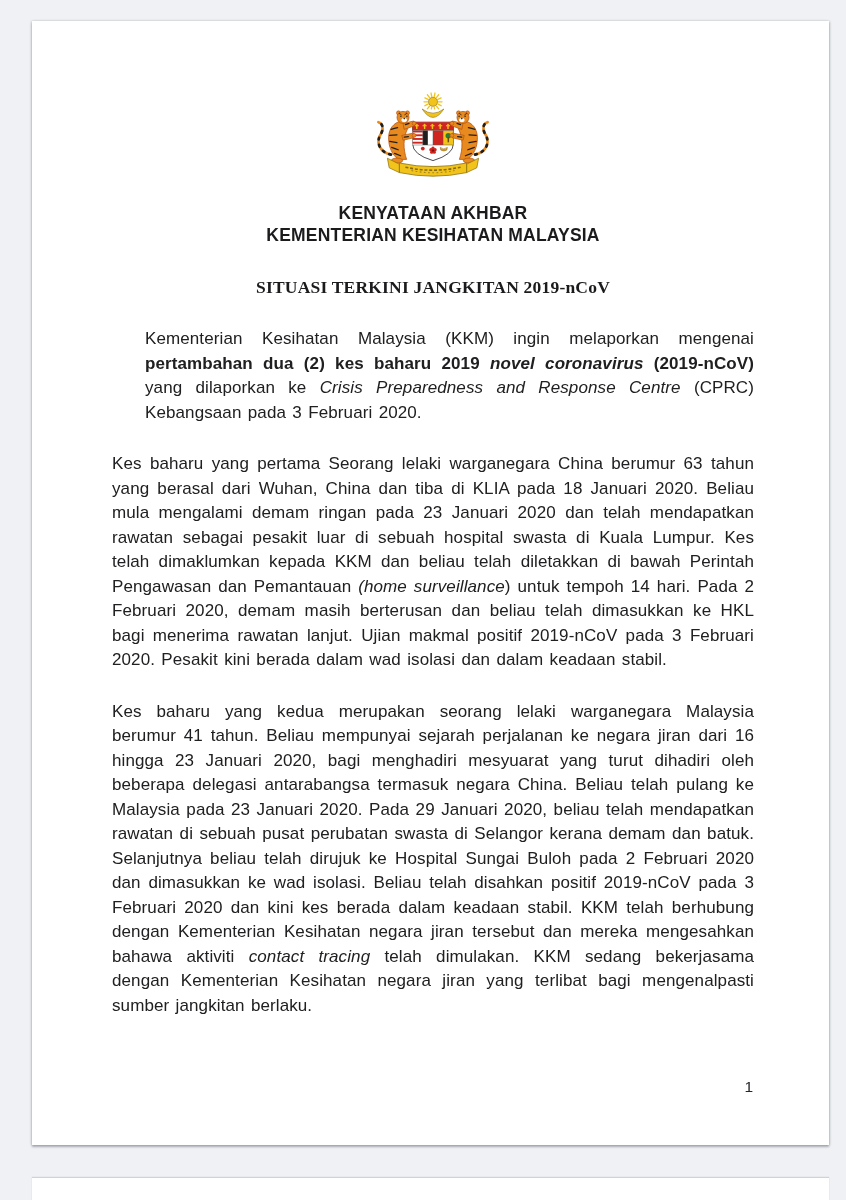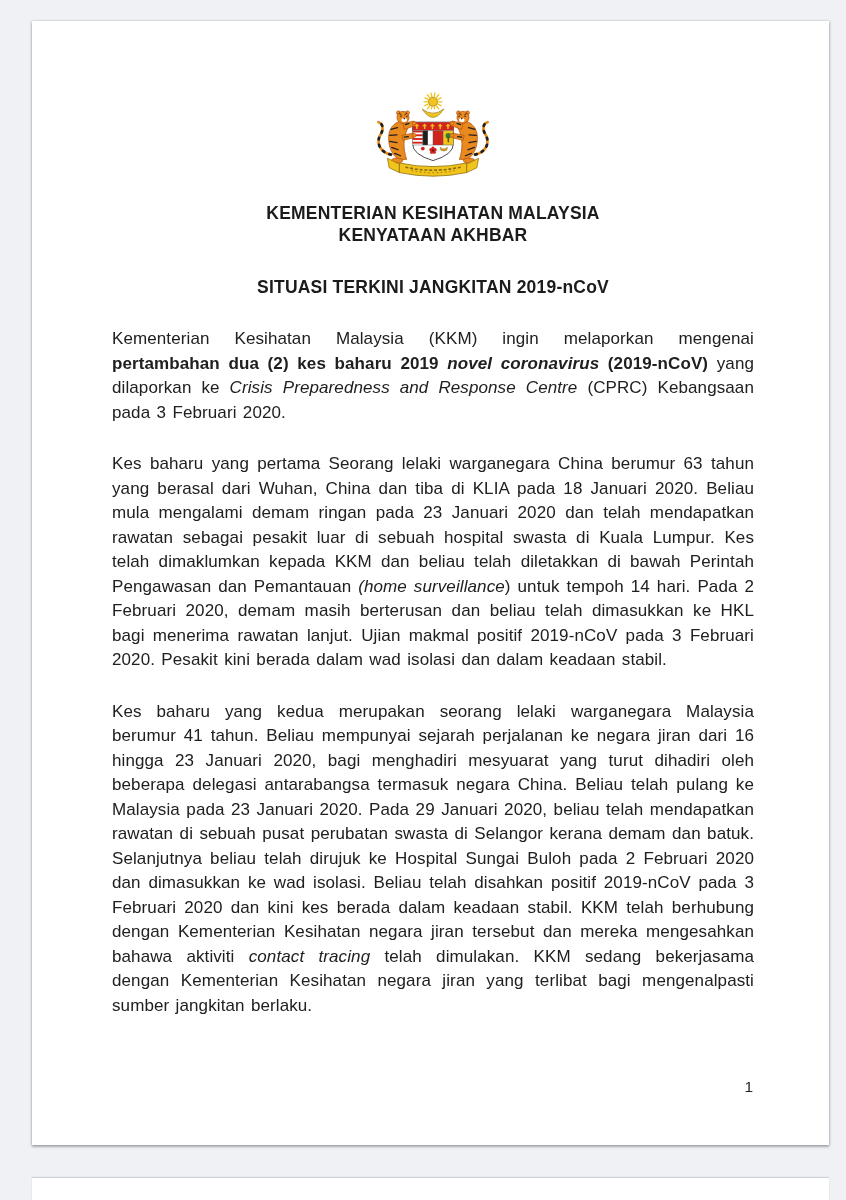--- a/index.html
+++ b/index.html
@@ -28,31 +28,31 @@
   .emblem { display: block; margin: 70px auto 0 auto; width: 132px; height: 96px; }
   .doc-header, .doc-title {
     text-align: center;
     font-weight: 700;
     font-size: 17.5px;
     line-height: 22px;
     letter-spacing: .2px;
     color: #1b1b1d;
   }
   .doc-header { margin-top: 15px; }
-  .doc-title  { margin-top: 30px; }
+  .doc-title  { margin-top: 30px; font-family: Liberation Serif, serif; }
   .body-text p {
     margin: 27px 0 0 0;
     font-size: 17px;
     line-height: 24.5px;
     text-align: justify;
     word-spacing: 1.5px;
     letter-spacing: .1px;
     color: #202022;
   }
-  .body-text p:first-child { margin-top: 29px; }
+  .body-text p:first-child { margin-top: 29px; margin-left: 33px; }
   .b { font-weight: 700; }
   .i { font-style: italic; }
   .page-number {
     position: absolute;
     top: 1057px; right: 76px;
     font-size: 15.5px;
     color: #26262a;
   }
 </style>
 </head>
@@ -166,22 +166,22 @@
         <use href="#tigerL" transform="translate(220,0) scale(-1,1)"></use>
 
         <path d="M54,122 L34,112 L37,128 L54,136 Z" fill="#f2c41b" stroke="#8a6d08" stroke-width="1.2"></path>
         <path d="M166,122 L186,112 L183,128 L166,136 Z" fill="#f2c41b" stroke="#8a6d08" stroke-width="1.2"></path>
         <path d="M54,120 Q110,132 166,120 L166,136 Q110,148 54,136 Z" fill="#f2c41b" stroke="#8a6d08" stroke-width="1.3"></path>
         <path d="M64,127 Q110,137 156,127" fill="none" stroke="#6b5510" stroke-width="2.6" stroke-dasharray="5 3" opacity=".8"></path>
         <path d="M74,132.5 Q110,140 146,132.5" fill="none" stroke="#6b5510" stroke-width="1.8" stroke-dasharray="3 4" opacity=".55"></path>
       </svg>
 
       <div class="doc-header">
+        <div>KENYATAAN AKHBAR</div>
         <div>KEMENTERIAN KESIHATAN MALAYSIA</div>
-        <div>KENYATAAN AKHBAR</div>
       </div>
 
       <div class="doc-title">
         <div>SITUASI TERKINI JANGKITAN 2019-nCoV</div>
       </div>
 
       <div class="body-text">
         <p><span>Kementerian Kesihatan Malaysia (KKM) ingin melaporkan mengenai </span><span class="b">pertambahan dua (2) kes baharu 2019 </span><span class="b i">novel coronavirus</span><span class="b"> (2019-nCoV)</span><span> yang dilaporkan ke </span><span class="i">Crisis Preparedness and Response Centre</span><span> (CPRC) Kebangsaan pada 3 Februari 2020.</span></p>
         <p><span>Kes baharu yang pertama Seorang lelaki warganegara China berumur 63 tahun yang berasal dari Wuhan, China dan tiba di KLIA pada 18 Januari 2020. Beliau mula mengalami demam ringan pada 23 Januari 2020 dan telah mendapatkan rawatan sebagai pesakit luar di sebuah hospital swasta di Kuala Lumpur. Kes telah dimaklumkan kepada KKM dan beliau telah diletakkan di bawah Perintah Pengawasan dan Pemantauan </span><span class="i">(home surveillance</span><span>) untuk tempoh 14 hari. Pada 2 Februari 2020, demam masih berterusan dan beliau telah dimasukkan ke HKL bagi menerima rawatan lanjut. Ujian makmal positif 2019-nCoV pada 3 Februari 2020. Pesakit kini berada dalam wad isolasi dan dalam keadaan stabil.</span></p>
         <p><span>Kes baharu yang kedua merupakan seorang lelaki warganegara Malaysia berumur 41 tahun. Beliau mempunyai sejarah perjalanan ke negara jiran dari 16 hingga 23 Januari 2020, bagi menghadiri mesyuarat yang turut dihadiri oleh beberapa delegasi antarabangsa termasuk negara China. Beliau telah pulang ke Malaysia pada 23 Januari 2020. Pada 29 Januari 2020, beliau telah mendapatkan rawatan di sebuah pusat perubatan swasta di Selangor kerana demam dan batuk. Selanjutnya beliau telah dirujuk ke Hospital Sungai Buloh pada 2 Februari 2020 dan dimasukkan ke wad isolasi. Beliau telah disahkan positif 2019-nCoV pada 3 Februari 2020 dan kini kes berada dalam keadaan stabil. KKM telah berhubung dengan Kementerian Kesihatan negara jiran tersebut dan mereka mengesahkan bahawa aktiviti </span><span class="i">contact tracing</span><span> telah dimulakan. KKM sedang bekerjasama dengan Kementerian Kesihatan negara jiran yang terlibat bagi mengenalpasti sumber jangkitan berlaku.</span></p>

